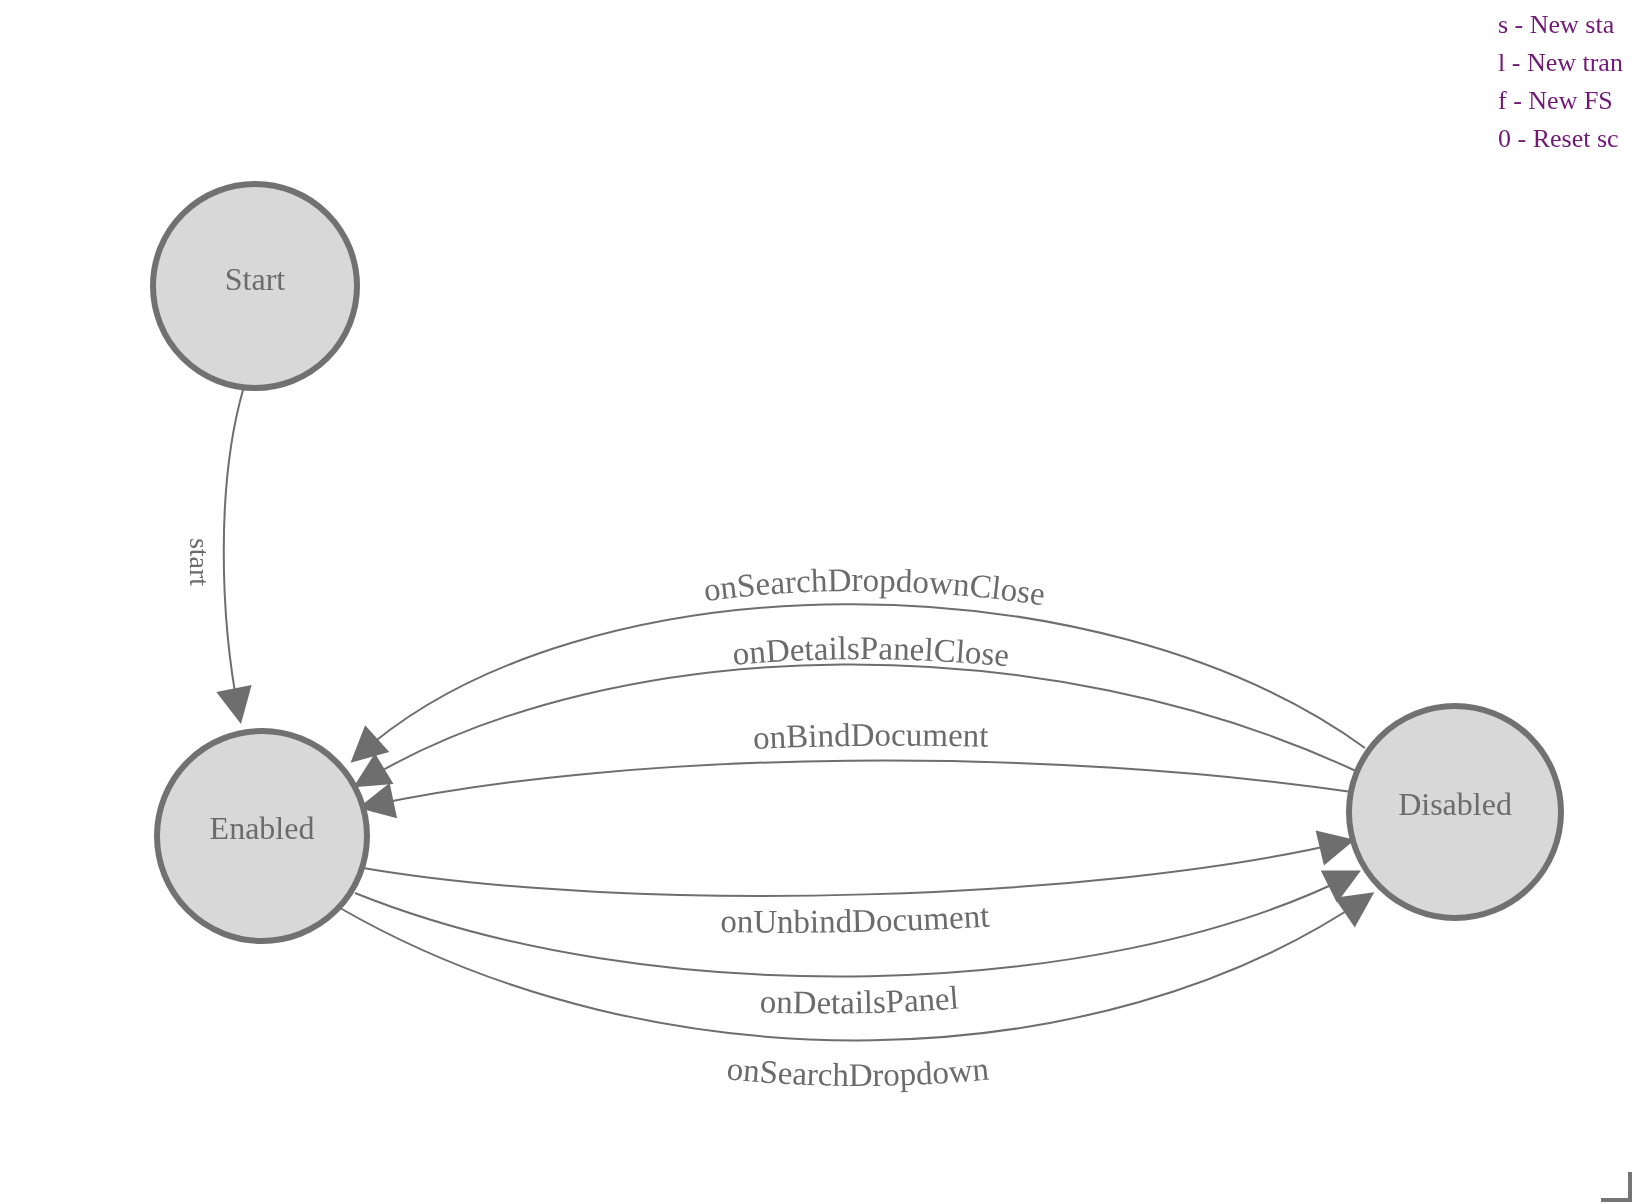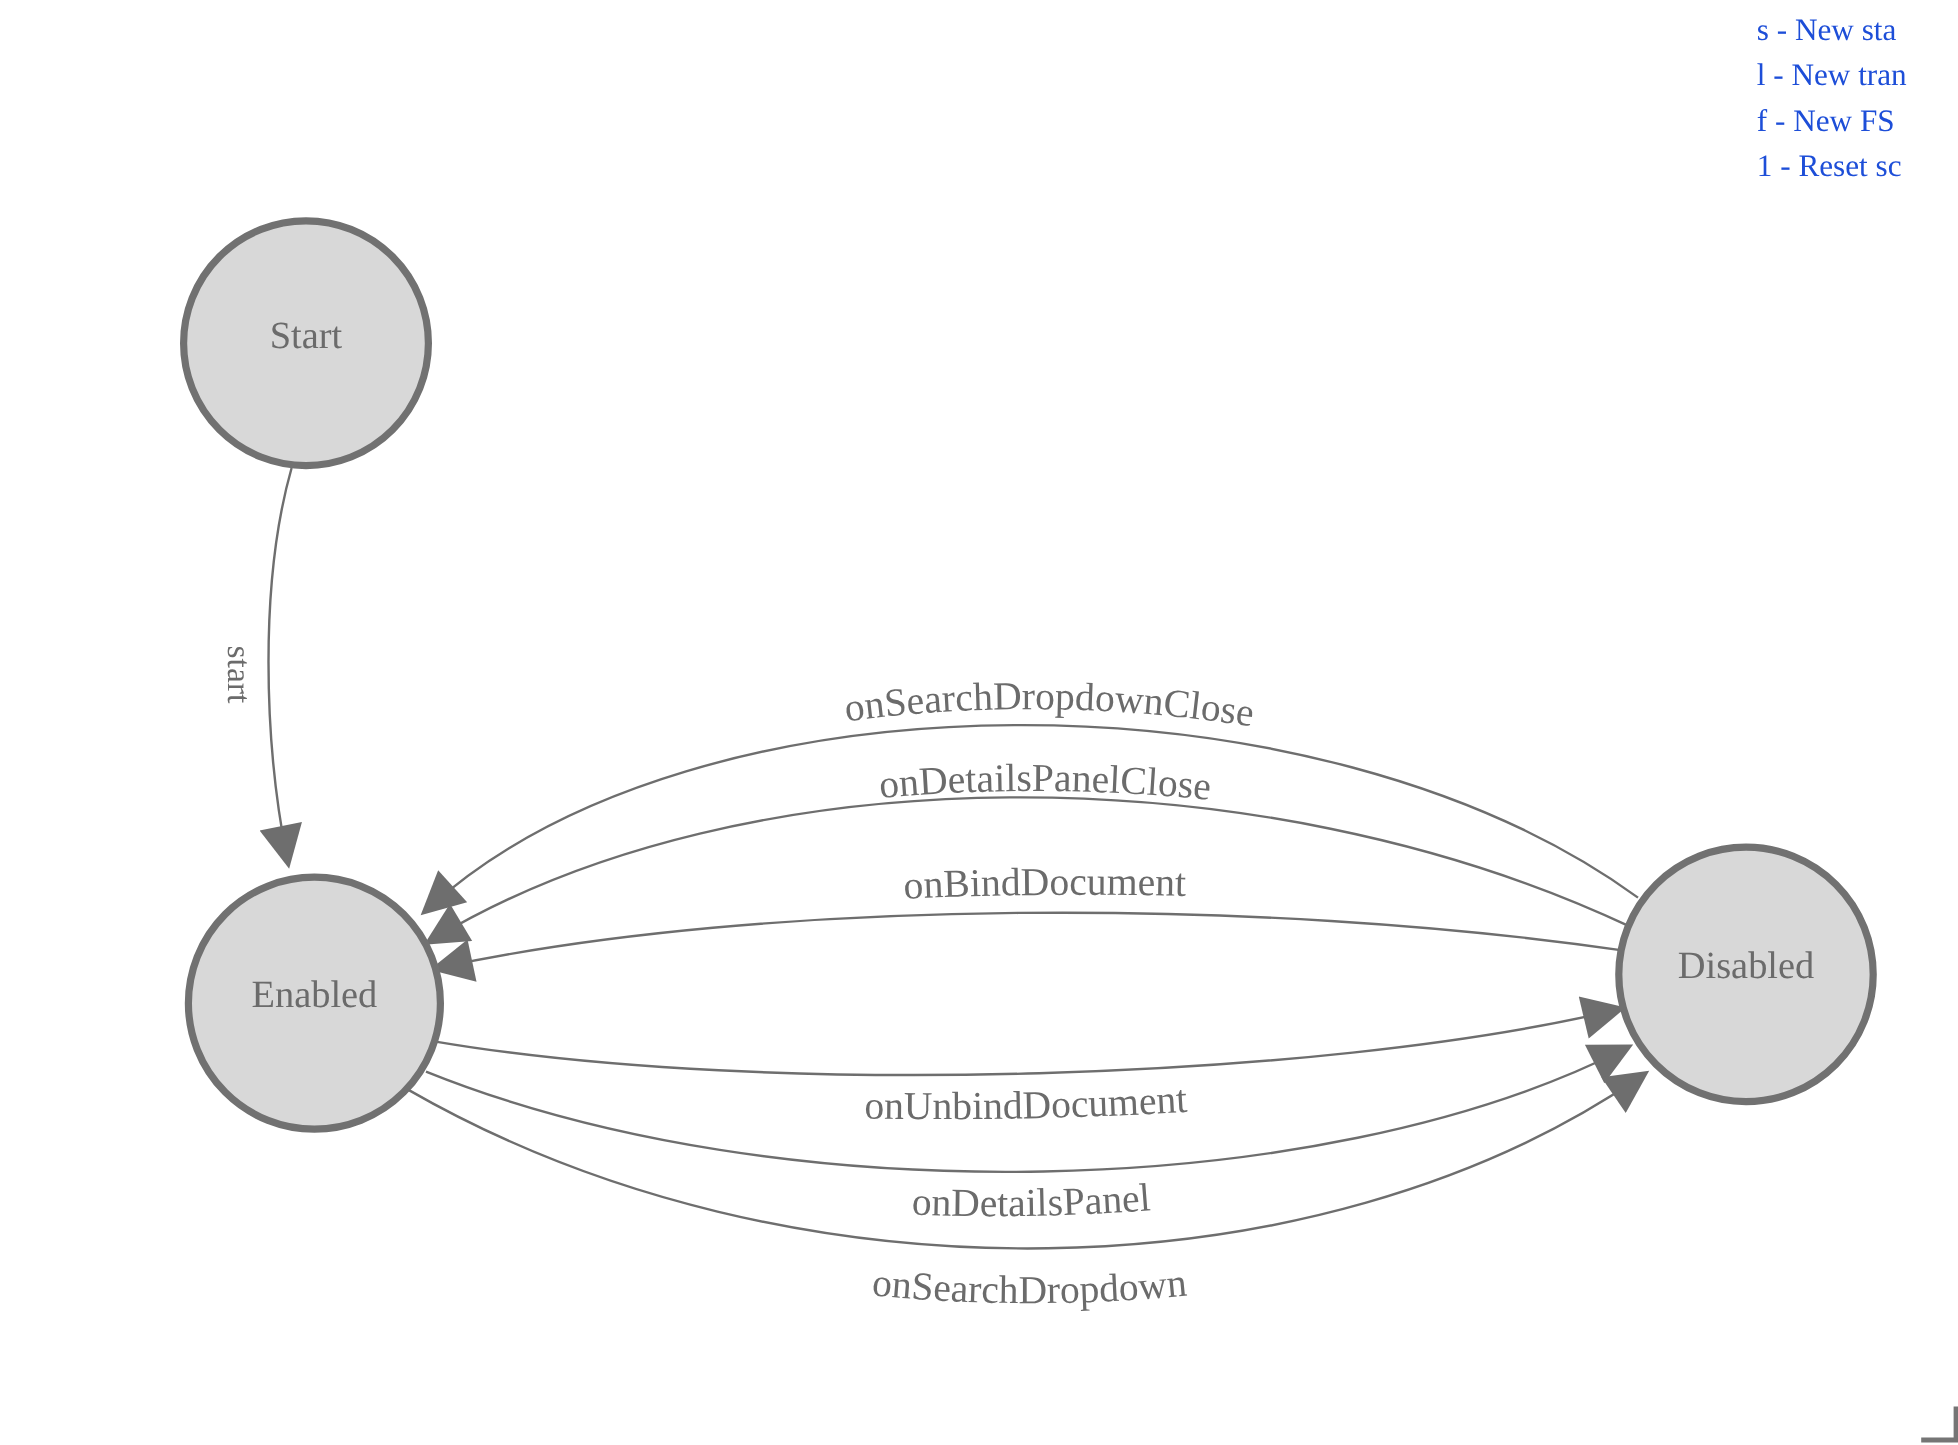--- a/index.html
+++ b/index.html
@@ -22,22 +22,22 @@
     fill: #6b6b6b; font-size: 33px;
     font-family: "Liberation Serif", "DejaVu Serif", serif;
   }
   .edge-label-vertical {
     fill: #6b6b6b; font-size: 28px; text-anchor: middle;
     font-family: "Liberation Serif", "DejaVu Serif", serif;
   }
   .label-guide { fill: none; stroke: none; }
   .corner-mark { fill: none; stroke: #757575; stroke-width: 4; }
   .legend {
-    position: absolute; left: 1464px; top: 6px;
-    color: #1d4ed8; font-size: 26px; line-height: 38px;
+    position: absolute; left: 1498px; top: 6px;
+    color: #701a75; font-size: 26px; line-height: 38px;
     white-space: nowrap;
   }
 </style>
 </head>
 <body>
 
 <div class="canvas-wrap">
 
   <svg width="1632" height="1204" viewBox="0 0 1632 1204">
     <defs>
@@ -99,16 +99,16 @@
       <text class="state-label" x="1455" y="815">Disabled</text>
     </g>
 
     <path class="corner-mark" d="M 1630 1172 L 1630 1200 L 1601 1200"></path>
   </svg>
 
   <div class="legend">
     <div>s - New sta</div>
     <div>l - New tran</div>
     <div>f - New FS</div>
-    <div>1 - Reset sc</div>
+    <div>0 - Reset sc</div>
   </div>
 
 </div>
 
 </body></html>

